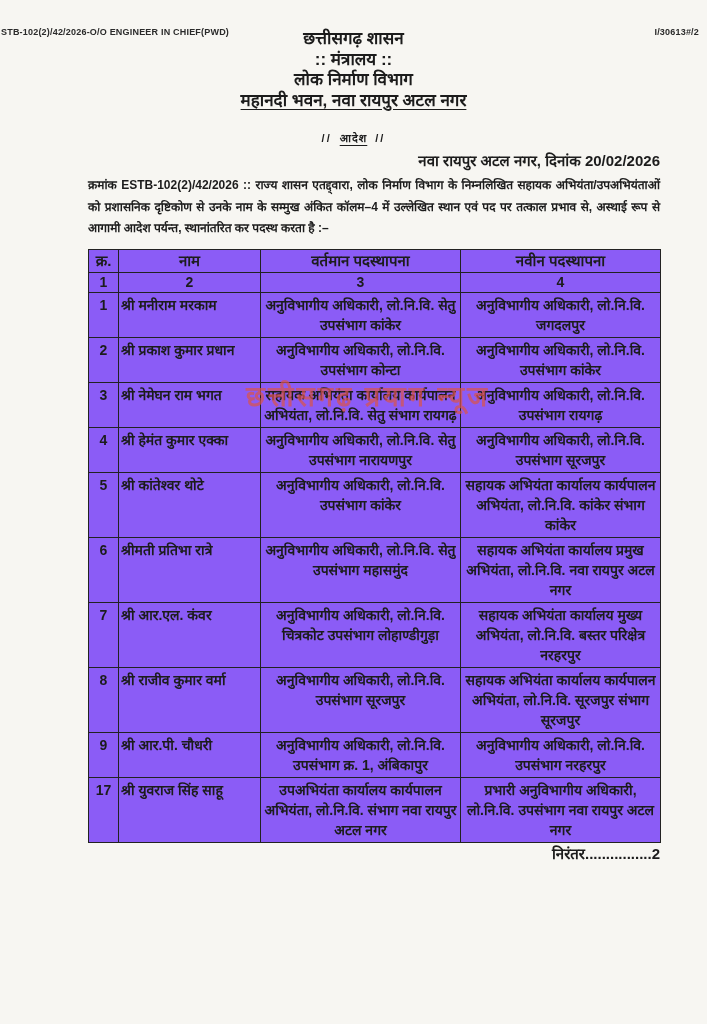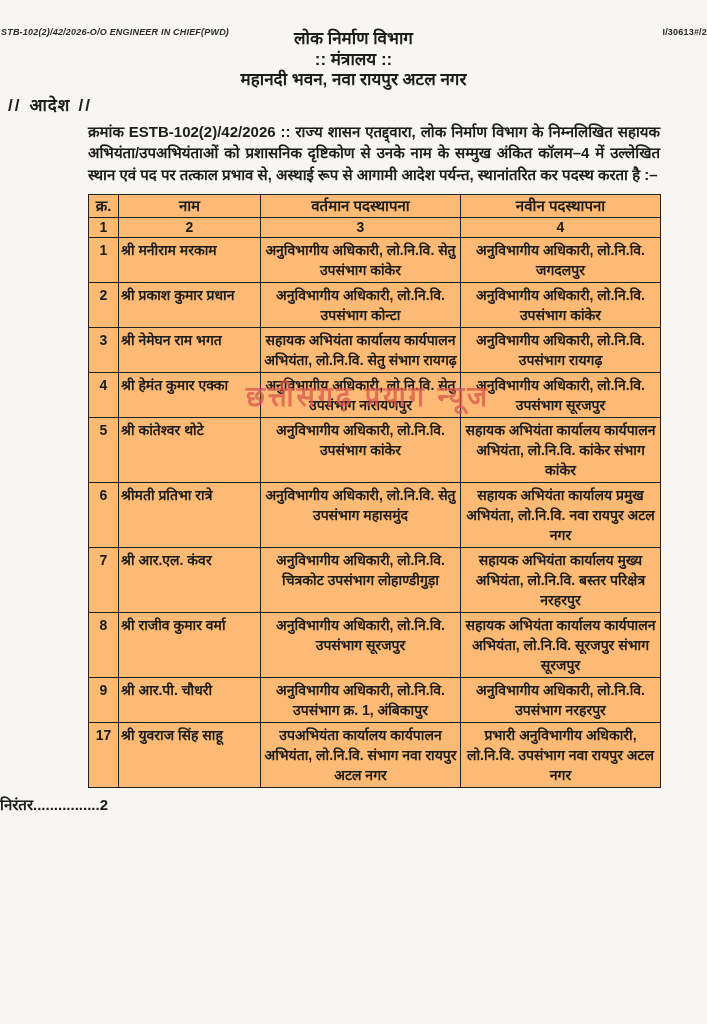--- a/index.html
+++ b/index.html
@@ -9,32 +9,32 @@
     font-family:"Liberation Sans","DejaVu Sans",sans-serif;
     color:#1c1c1c;
     position:relative;
     overflow:hidden;
   }
   .corner-ref{
     position:absolute;top:27px;
     font-size:9px;font-weight:bold;letter-spacing:.2px;color:#2a2a2a;
     white-space:nowrap;
   }
-  .corner-ref.left{left:1px;font-style:italic;}
-  .corner-ref.right{right:0px;}
+  .corner-ref.left{left:1px;}
+  .corner-ref.right{right:8px;}
   .head{padding-top:29px;text-align:center;}
   .head .hline{font-size:17px;font-weight:700;line-height:20.5px;}
-  .uline{text-underline-offset:3px;}
-  .order-line{text-align:left;font-size:17px;font-weight:700;margin-top:2px;letter-spacing:1px;}
+  .uline{text-decoration:underline;text-underline-offset:3px;}
+  .order-line{text-align:center;font-size:11px;font-weight:700;margin-top:19px;letter-spacing:1px;}
   .order-line .slashes{letter-spacing:2px;margin:0 8px;}
   .content{width:572px;margin-left:88px;position:relative;}
   .date-line{text-align:right;font-size:15px;font-weight:700;margin-top:5px;padding-right:0;}
-  .para{font-size:15px;font-weight:600;line-height:21.5px;text-align:justify;margin-top:5px;}
+  .para{font-size:12px;font-weight:600;line-height:21.5px;text-align:justify;margin-top:5px;}
   .para .refbold{font-weight:800;}
-  table{border-collapse:collapse;table-layout:fixed;width:572px;margin-top:9px;background:#fdba74;}
+  table{border-collapse:collapse;table-layout:fixed;width:572px;margin-top:9px;background:#8b5cf6;}
   col.c-sno{width:30px;}
   col.c-name{width:142px;}
   col.c-cur{width:200px;}
   col.c-new{width:200px;}
   th,td{
     border:1.6px solid #222;
     font-size:14px;font-weight:600;
     line-height:20px;
     padding:2px 3px;
     vertical-align:top;
@@ -45,41 +45,43 @@
   td.name-cell{text-align:left;padding-left:2px;}
   td.sno-cell{font-weight:700;}
   .watermark{
     position:absolute;left:246px;top:376px;
     font-size:27px;font-weight:700;letter-spacing:3px;
     opacity:.72;white-space:nowrap;
     transform:scaleY(1.05);
     pointer-events:none;
   }
   .footer{
-    width:660px;
-    font-size:15px;font-weight:700;margin-top:6px;
+    width:660px;text-align:right;
+    font-size:15px;font-weight:700;margin-top:0;
   }
 </style>
 </head>
 <body>
 
 <div class="corner-ref left">STB-102(2)/42/2026-O/O ENGINEER IN CHIEF(PWD)</div>
 <div class="corner-ref right">I/30613#/2</div>
 
 <div class="head">
+  <div class="hline">छत्तीसगढ़ शासन</div>
+  <div class="hline">:: मंत्रालय ::</div>
   <div class="hline">लोक निर्माण विभाग</div>
-  <div class="hline">:: मंत्रालय ::</div>
   <div class="hline uline">महानदी भवन, नवा रायपुर अटल नगर</div>
 </div>
 
 <div class="order-line">
   <span class="slashes">//</span><span class="uline">आदेश</span><span class="slashes">//</span>
 </div>
 
 <div class="content">
+  <div class="date-line">नवा रायपुर अटल नगर, दिनांक 20/02/2026</div>
 
   <div class="para">
     <span class="refbold">क्रमांक</span>
     <span class="refbold">ESTB-102(2)/42/2026 ::</span>
     <span>राज्य शासन एतद्द्वारा, लोक निर्माण विभाग के निम्नलिखित सहायक अभियंता/उपअभियंताओं को प्रशासनिक दृष्टिकोण से उनके नाम के सम्मुख अंकित कॉलम–4 में उल्लेखित स्थान एवं पद पर तत्काल प्रभाव से, अस्थाई रूप से आगामी आदेश पर्यन्त, स्थानांतरित कर पदस्थ करता है :–</span>
   </div>
 
   <table>
     <colgroup>
         <col class="c-sno">

